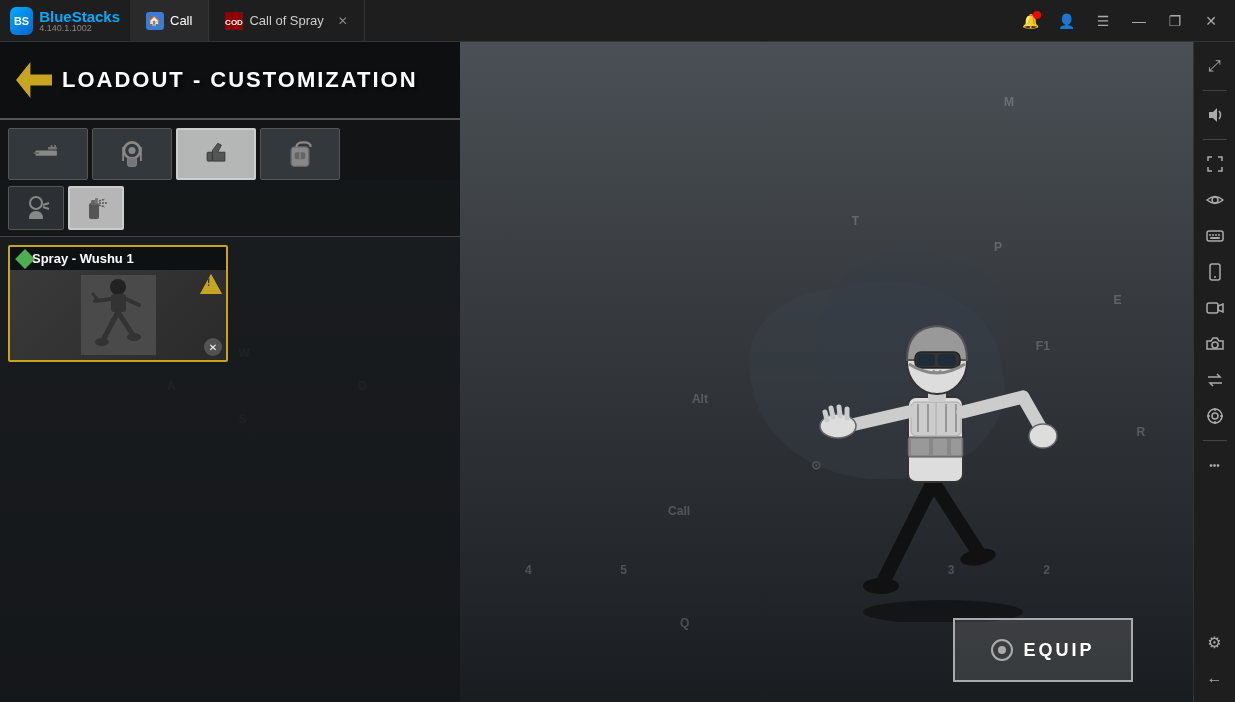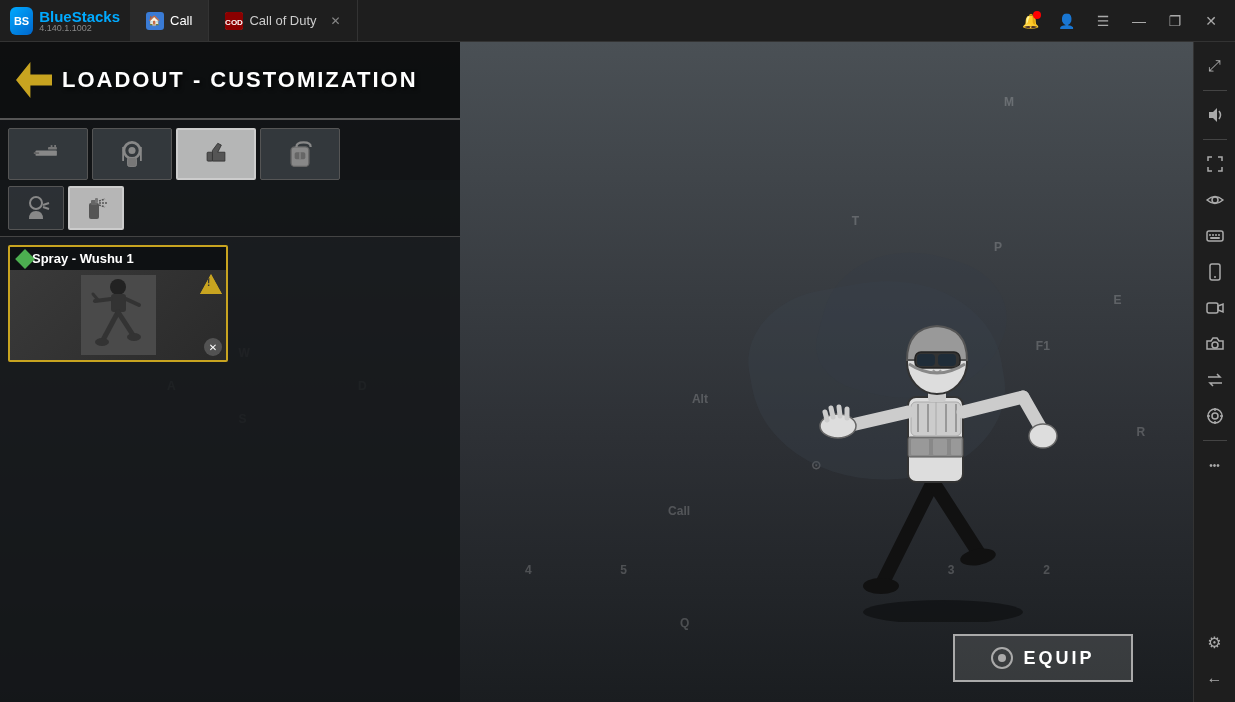--- a/index.html
+++ b/index.html
@@ -325,21 +325,21 @@
       align-items: center;
       justify-content: center;
     }
 
     
     #equip-btn {
       position: absolute;
       bottom: 20px;
       right: 60px;
       width: 180px;
-      height: 48px;
+      height: 64px;
       background: rgba(220,220,220,0.15);
       border: 2px solid #aaa;
       display: flex;
       align-items: center;
       justify-content: center;
       gap: 10px;
       cursor: pointer;
       z-index: 10;
     }
     .equip-circle {
@@ -400,21 +400,21 @@
       <div class="tab-icon tab-home-icon">🏠</div>
       <span>Call</span>
     </div>
     <div class="tab-item">
       <div class="tab-icon tab-cod-icon">
         <svg width="18" height="18" viewBox="0 0 18 18">
           <rect width="18" height="18" fill="#8B0000"></rect>
           <text x="9" y="13" text-anchor="middle" fill="white" font-size="8" font-weight="bold">COD</text>
         </svg>
       </div>
-      <span>Call of Duty</span>
+      <span>Call of Spray</span>
       <span class="tab-close-btn">✕</span>
     </div>
   </div>
 
   <div class="titlebar-spacer"></div>
 
   <div class="titlebar-right">
     <div class="titlebar-btn" style="position:relative;">
       🔔
       <div class="notif-dot"></div>

